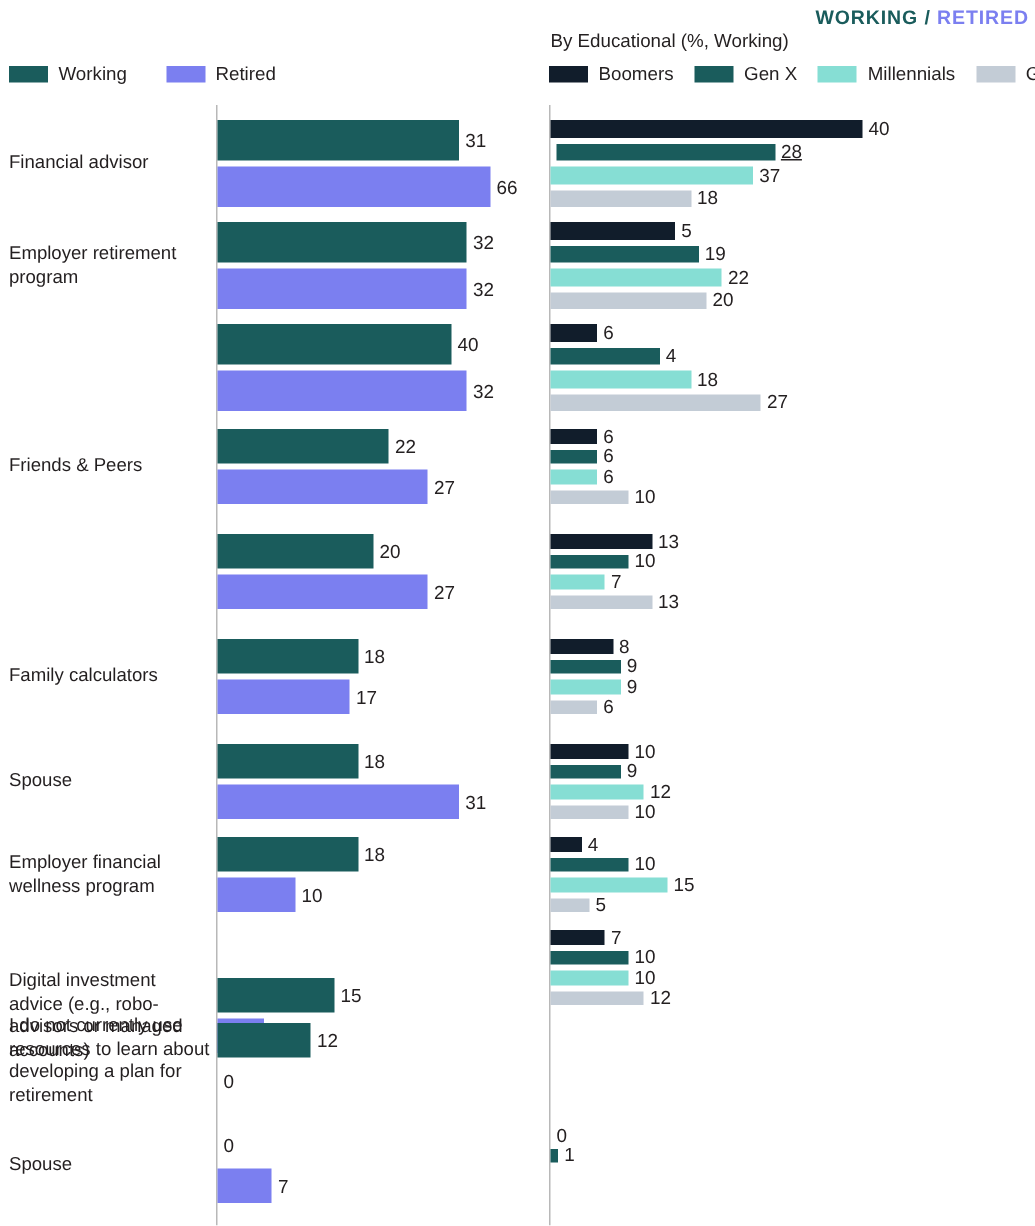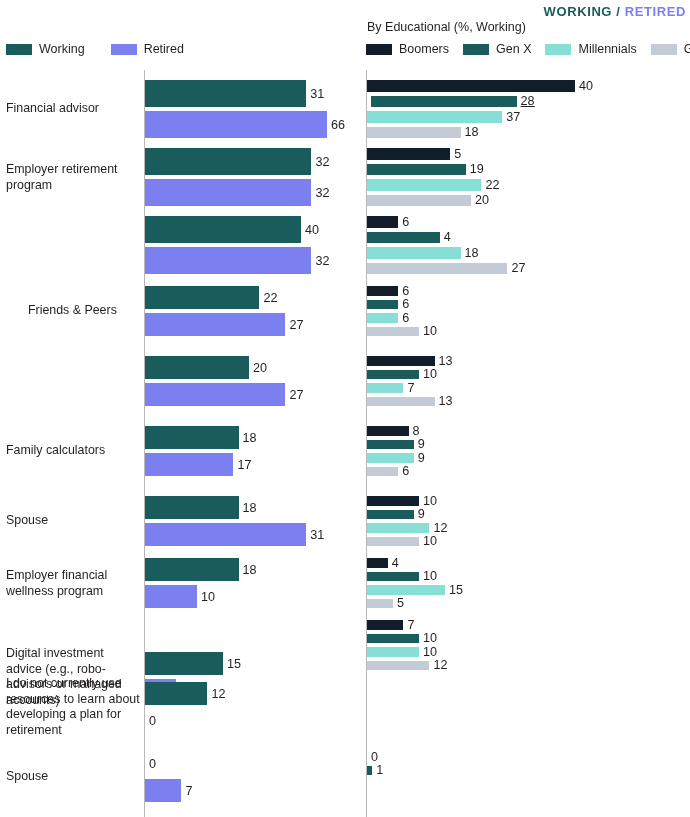--- a/index.html
+++ b/index.html
@@ -144,21 +144,21 @@
               <div class="bar" style="width: 156px; background: rgb(26, 92, 92);"></div>
               <span class="bar-value">40</span>
             </div>
             <div class="bar-wrap" style="position: absolute; left: 0px; top: 31px; height: 27px;">
               <div class="bar" style="width: 166.4px; background: rgb(123, 127, 240);"></div>
               <span class="bar-value">32</span>
             </div>
           </div>
         </div>
         <div class="row" style="position: absolute; top: 216px; height: 50px; left: 0px; right: 0px;">
-          <div class="cat-label" style="top: 50%; transform: translateY(-50%); margin-left: 22px;">Friends &amp; Peers</div>
+          <div class="cat-label" style="top: 50%; transform: translateY(-50%);">Friends &amp; Peers</div>
           <div class="bars">
             <div class="bar-wrap" style="position: absolute; left: 0px; top: 0px; height: 23px;">
               <div class="bar" style="width: 114.4px; background: rgb(26, 92, 92);"></div>
               <span class="bar-value">22</span>
             </div>
             <div class="bar-wrap" style="position: absolute; left: 0px; top: 27px; height: 23px;">
               <div class="bar" style="width: 140.4px; background: rgb(123, 127, 240);"></div>
               <span class="bar-value">27</span>
             </div>
           </div>

